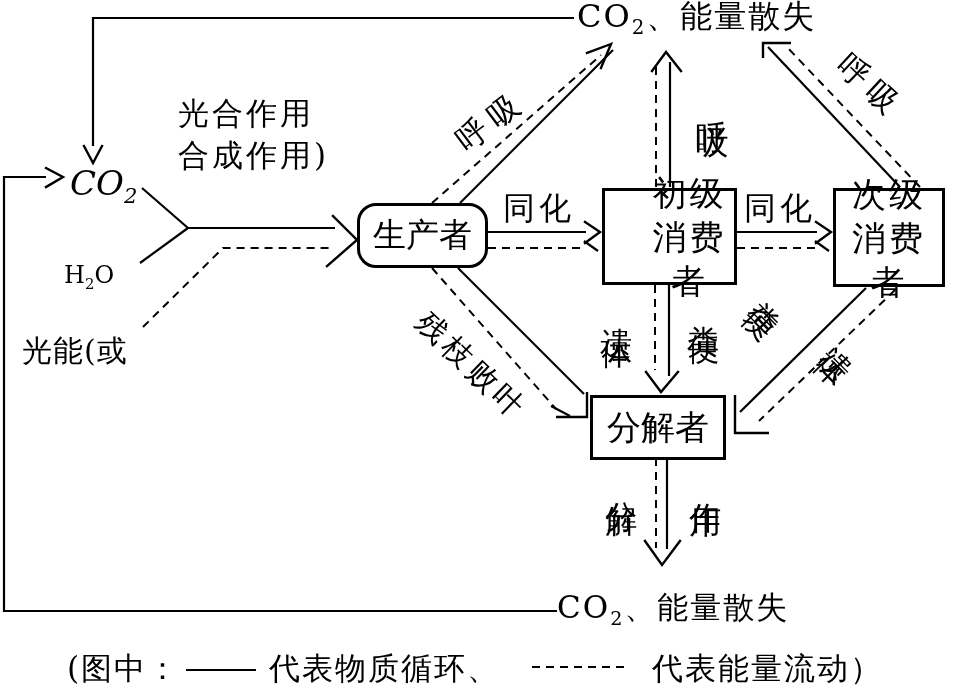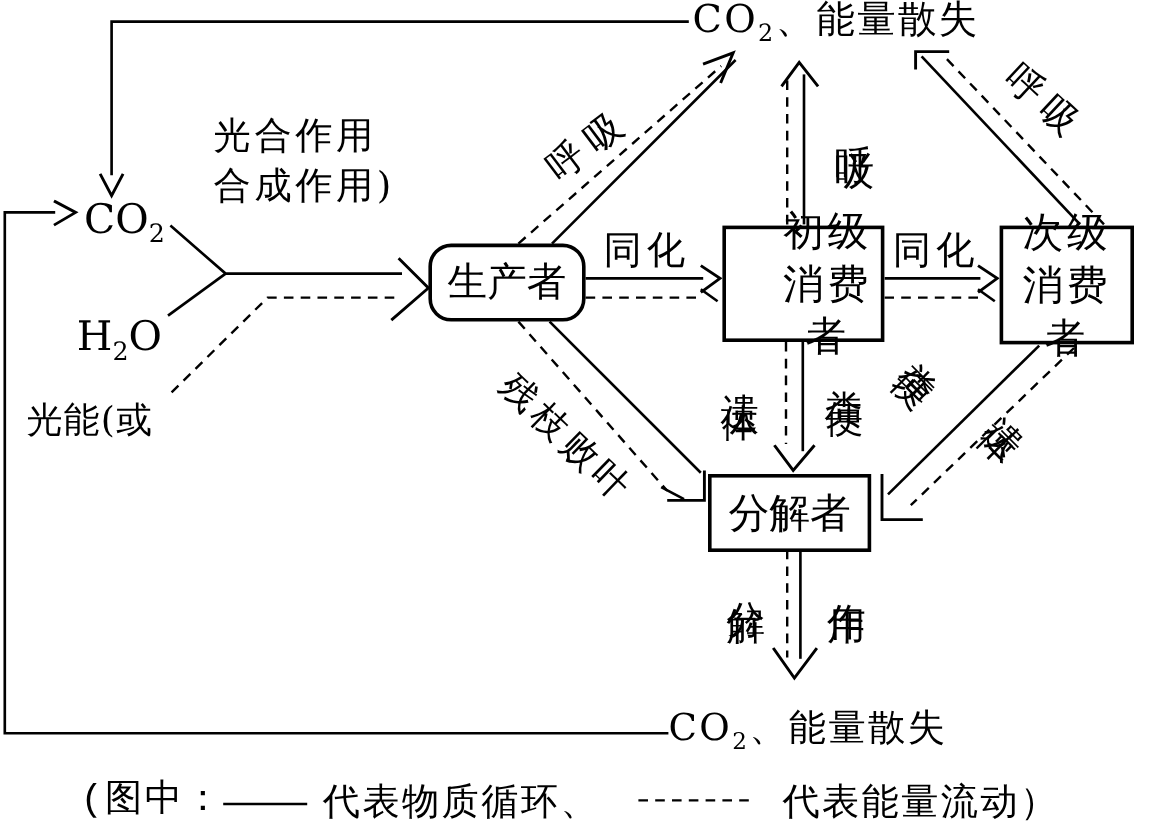--- a/index.html
+++ b/index.html
@@ -29,28 +29,28 @@
   .box .bl{line-height:44px;letter-spacing:3px;}
 
   
   #box-producer{left:357px;top:203px;width:131px;height:65px;font-size:33px;border-radius:19px;}
   #box-primary{left:602px;top:188px;width:135px;height:97px;font-size:34px;padding-left:40px;}
   #box-secondary{left:833px;top:188px;width:112px;height:99px;font-size:34px;}
   #box-decomposer{left:590px;top:395px;width:136px;height:65px;font-size:34px;}
 
   
   #lbl-photo{left:178px;top:92px;font-size:31px;line-height:42px;letter-spacing:3px;}
-  #lbl-co2{left:70px;top:164px;font-size:34px;}
-  #lbl-h2o{left:64px;top:262px;font-size:34px;}
+  #lbl-co2{left:70px;top:164px;font-size:34px;font-style:italic;}
+  #lbl-h2o{left:64px;top:262px;font-size:24px;}
   #lbl-light{left:22px;top:332px;font-size:30px;line-height:38px;letter-spacing:1px;}
   #lbl-assim1{left:503px;top:191px;font-size:32px;letter-spacing:4px;}
   #lbl-assim2{left:744px;top:191px;font-size:32px;letter-spacing:4px;}
   #lbl-top-sink{left:577px;top:-1px;font-size:32px;letter-spacing:2px;}
   #lbl-bottom-sink{left:557px;top:590px;font-size:31px;letter-spacing:2px;}
-  #lbl-legend-open{left:67px;top:651px;font-size:31px;letter-spacing:2px;font-family:Liberation Mono, monospace;}
+  #lbl-legend-open{left:67px;top:651px;font-size:31px;letter-spacing:2px;}
   #lbl-legend-material{left:269px;top:651px;font-size:31px;letter-spacing:2px;text-align:center;}
   #lbl-legend-energy{left:652px;top:651px;font-size:31px;letter-spacing:2px;}
 
   
   #lbl-resp-primary{left:693px;top:94px;font-size:33px;letter-spacing:8px;}
   #lbl-remains-v{left:598px;top:302px;font-size:32px;letter-spacing:10px;}
   #lbl-feces-v{left:685px;top:299px;font-size:32px;letter-spacing:10px;}
   #lbl-decompose{left:603px;top:476px;font-size:32px;letter-spacing:5px;}
   #lbl-effect{left:687px;top:478px;font-size:32px;letter-spacing:5px;}
 

